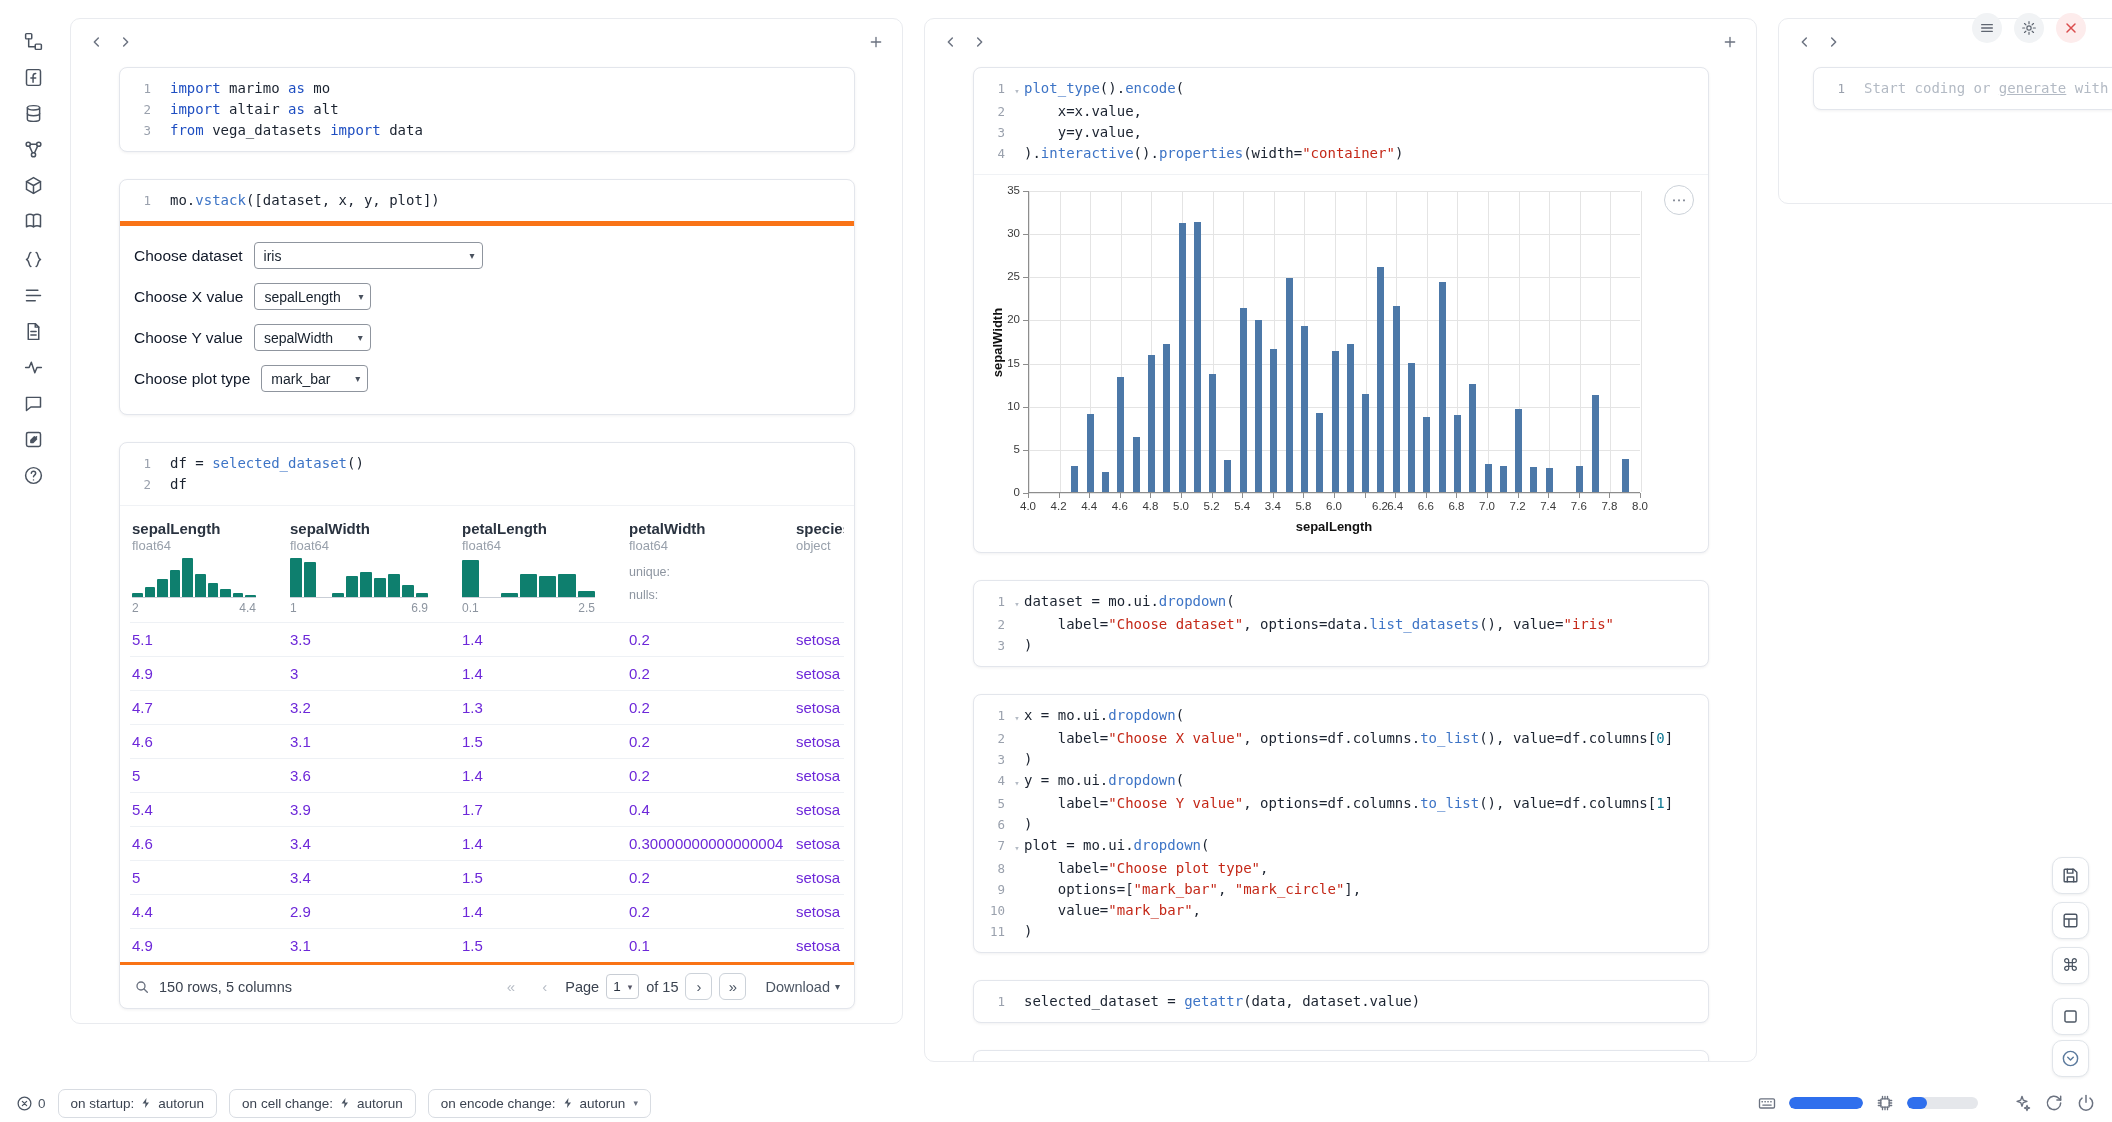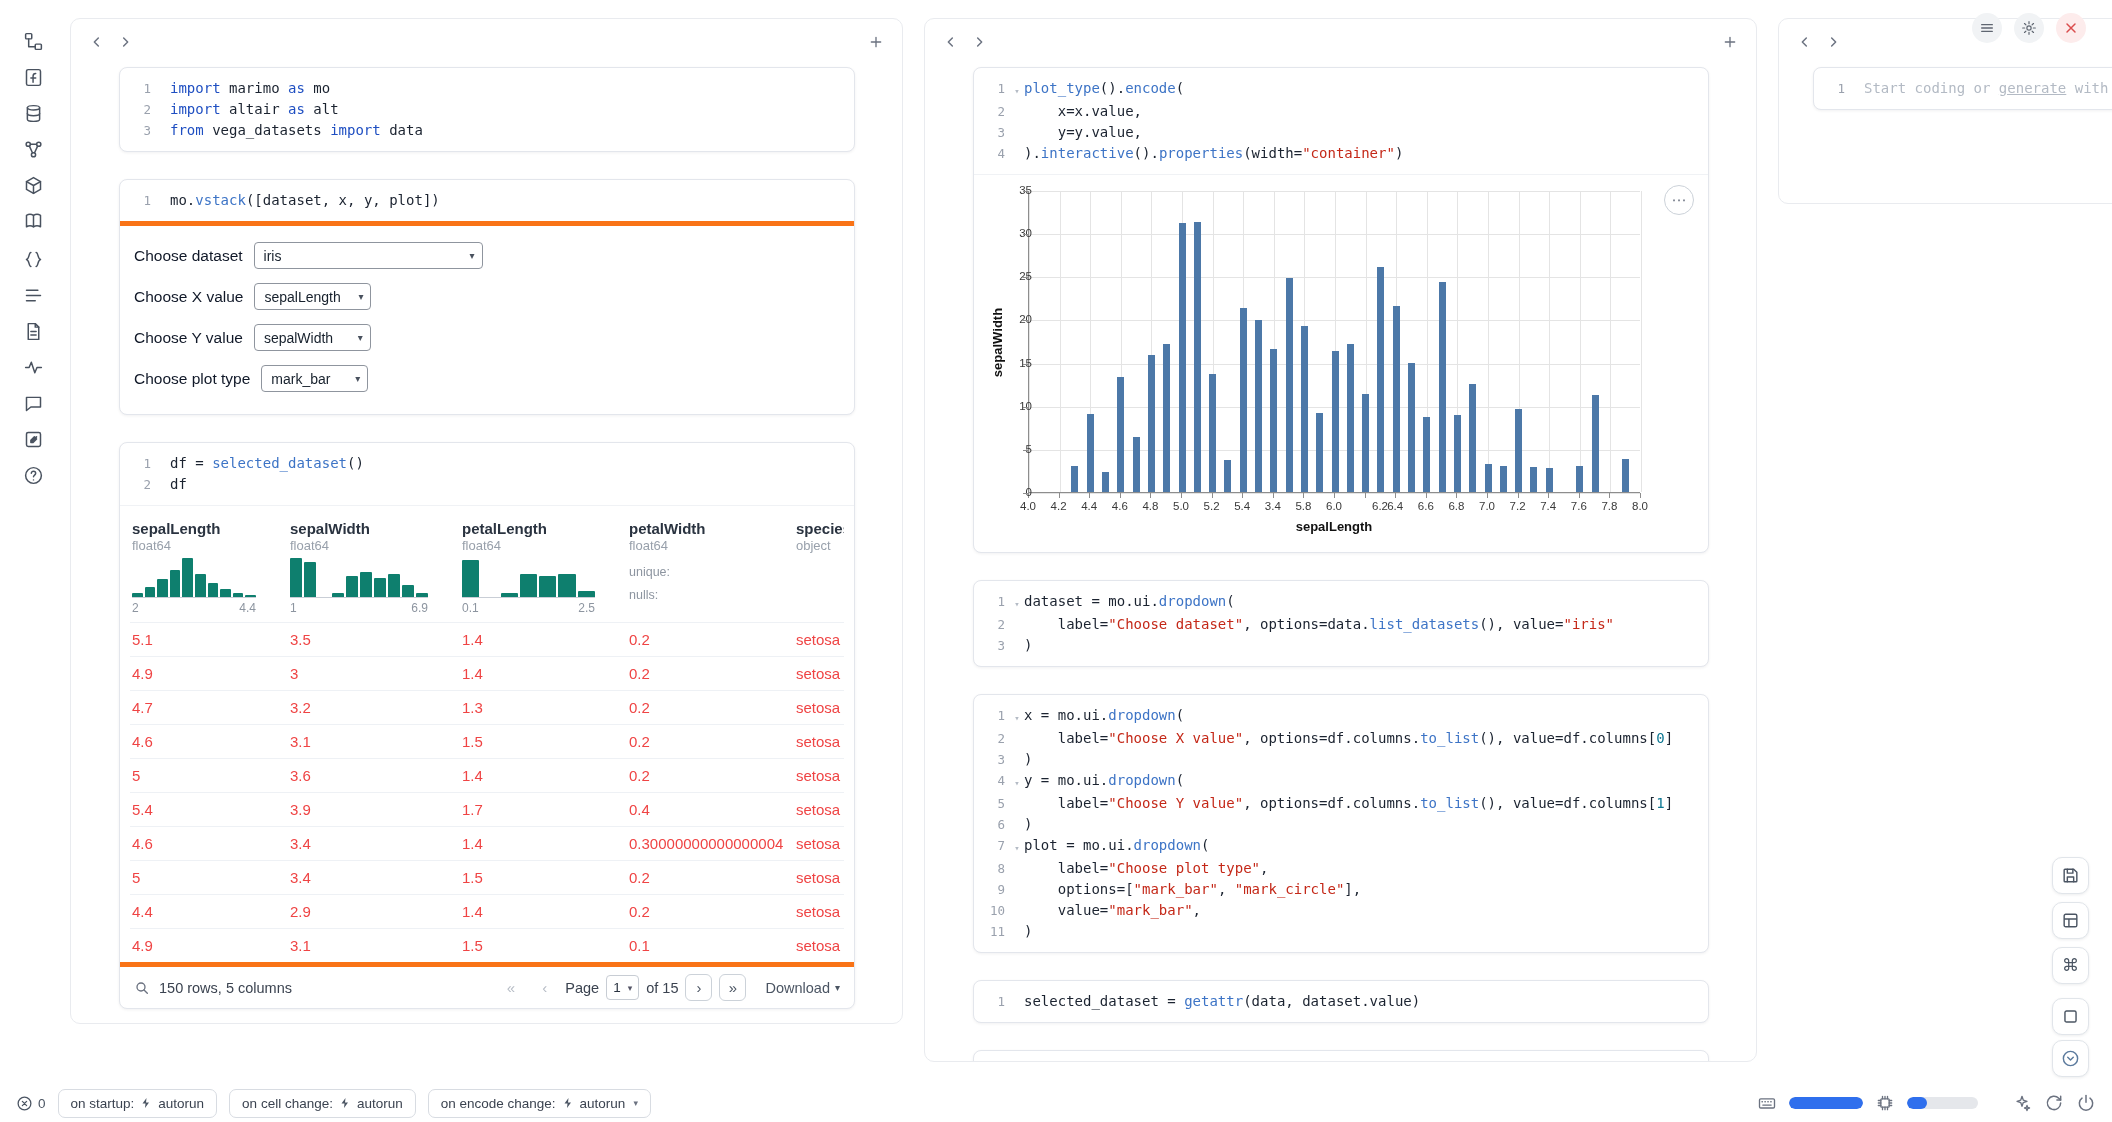--- a/index.html
+++ b/index.html
@@ -57,22 +57,22 @@
   .thead .td { padding:8px 6px 3px 2px; }
   .cname { font-weight:700; font-size:15px; color:#2a3340; }
   .cdtype { font-size:13px; color:#98a0ab; margin-top:1px; }
   .thist .td { padding:2px 6px 7px 2px; }
   .hist { height:40px; display:flex; align-items:flex-end; gap:2px; margin-right:26px;
     border-bottom:1px solid #c9ced6; }
   .hist i { flex:1; background:#0e7f6e; border-radius:1px 1px 0 0; }
   .hlab { display:flex; justify-content:space-between; margin-right:26px; font-size:12px; color:#8d95a0; margin-top:3px; }
   .cmeta { font-size:12.5px; color:#8d95a0; line-height:17px; padding-top:6px; }
   .trow { border-top:1px solid #eef1f5; }
-  .tval { padding:8px 6px 8px 2px; font-size:15px; color:#ef4444; }
-  .tbl-footer { border-top:5px solid #f97316; height:46px; display:flex; align-items:center;
+  .tval { padding:8px 6px 8px 2px; font-size:15px; color:#6d28d9; }
+  .tbl-footer { border-top:3px solid #f97316; height:46px; display:flex; align-items:center;
     padding:0 14px; gap:9px; font-size:14.5px; color:#3b4350; margin-top:0; }
   .tbl-footer svg { width:16px; height:16px; color:#6b7280; }
   .pager { margin-left:auto; display:flex; align-items:center; gap:7px; }
   .pg-btn { width:27px; height:27px; display:flex; align-items:center; justify-content:center;
     background:#fff; border-radius:6px; font-size:15px; cursor:pointer; }
   .pg-btn.enabled { border:1px solid #ccd2d9; color:#4b5563; }
   .pg-btn.disabled { border:1px solid transparent; color:#b7bdc6; }
   .pselect { height:25px; border:1px solid #c8cdd4; border-radius:4px; display:flex; align-items:center;
     padding:0 6px; gap:7px; font-size:13.5px; color:#2a3340; cursor:pointer; }
   .pselect .caret { font-size:9px; color:#556; }
@@ -81,21 +81,21 @@
 
   
   .chart-output { border-top:1px solid #f0f2f5; position:relative; height:378px; }
   #plot { position:absolute; left:54px; top:16px; width:612px; height:302px;
     border-left:1px solid #8d8d8d; border-bottom:1px solid #8d8d8d; }
   .gv { position:absolute; top:0; bottom:0; width:1px; background:#e4e4e4; }
   .gh { position:absolute; left:0; right:0; height:1px; background:#e4e4e4; }
   .bar { position:absolute; bottom:0; width:7px; }
   .xt { position:absolute; top:325px; width:32px; text-align:center; font-size:11.5px; color:#3a3a3a; }
   .xm { position:absolute; top:318px; height:5px; width:1px; background:#8d8d8d; }
-  .yt { position:absolute; left:28px; width:30px; text-align:right; font-size:11.5px; color:#3a3a3a; }
+  .yt { position:absolute; left:16px; width:30px; text-align:right; font-size:11.5px; color:#3a3a3a; }
   .ym { position:absolute; left:49px; width:5px; height:1px; background:#8d8d8d; }
   .ylabel { position:absolute; left:-22px; top:160px; transform:rotate(-90deg); transform-origin:center;
     font-size:13px; font-weight:700; color:#111; width:90px; text-align:center; }
   .xlabel { position:absolute; left:54px; top:344px; width:612px; text-align:center;
     font-size:13px; font-weight:700; color:#111; }
   .vega-actions { position:absolute; right:14px; top:10px; width:30px; height:30px; border-radius:50%;
     border:1px solid #ccd2d9; background:#fff; color:#6b7280; font-size:15px; display:flex;
     align-items:center; justify-content:center; cursor:pointer; }
 
   

